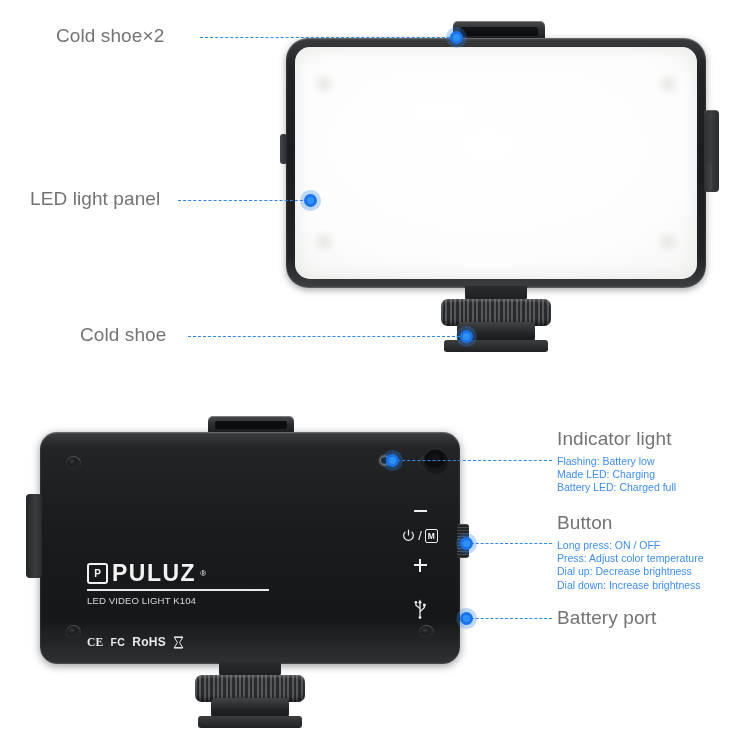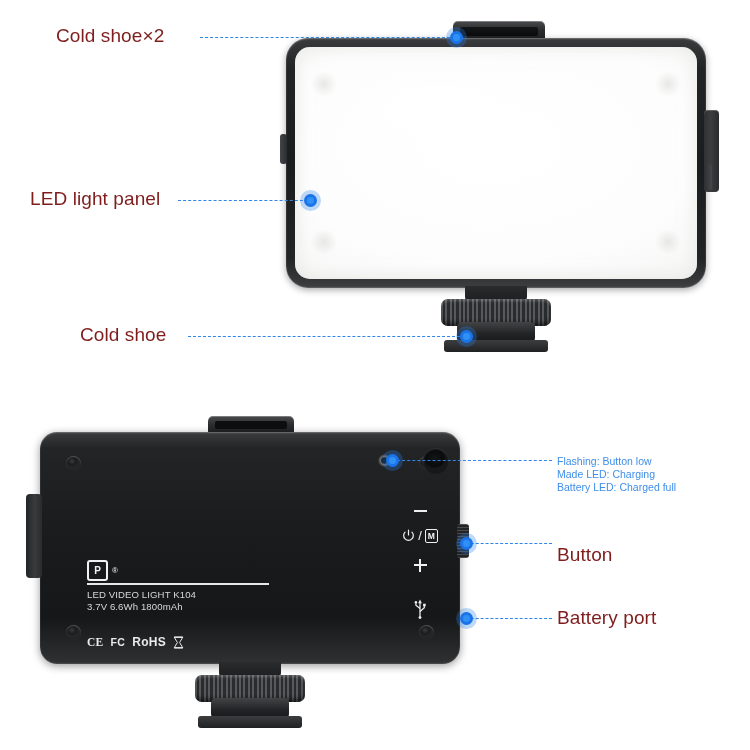--- a/index.html
+++ b/index.html
@@ -14,21 +14,21 @@
     overflow: hidden;
     font-family: "Liberation Sans", sans-serif;
     -webkit-font-smoothing: antialiased;
   }
 
   .stage { position: absolute; inset: 0; }
 
   
   .callout-title {
     position: absolute;
-    color: #7f1d1d;
+    color: #737373;
     font-size: 19px;
     font-weight: 400;
     white-space: nowrap;
     letter-spacing: 0.1px;
   }
   .callout-sub {
     position: absolute;
     color: #3f8ee8;
     font-size: 10.5px;
     line-height: 13.2px;
@@ -297,25 +297,25 @@
 
     <div class="indicator-hole" style="left:338px; top:22px;"></div>
     <div class="corner-socket" style="left:383px; top:16px;"></div>
 
     <div class="back-left-tab"></div>
     <div class="back-dial"></div>
 
     <div class="brand">
       <div class="brand-logo">
         <span class="brand-mark">P</span>
+        <span>PULUZ</span>
         <span class="brand-reg">®</span>
       </div>
       <div class="brand-rule"></div>
       <div class="spec-line">LED VIDEO LIGHT K104</div>
-      <div class="spec-line">3.7V 6.6Wh 1800mAh</div>
     </div>
 
     <div class="certs">
       <span class="cert-ce">CE</span>
       <span class="cert-fc">FC</span>
       <span class="cert-rohs">RoHS</span>
       <svg class="wee-icon" viewBox="0 0 11 13">
         <path d="M1.2 1.2 H9.8 L6.6 6.5 L9.8 11.8 H1.2 L4.4 6.5 Z" fill="none" stroke="#eaeaea" stroke-width="1"></path>
         <line x1="1.2" y1="1.2" x2="9.8" y2="1.2" stroke="#eaeaea" stroke-width="1.3"></line>
         <line x1="1.2" y1="11.8" x2="9.8" y2="11.8" stroke="#eaeaea" stroke-width="1.3"></line>
@@ -357,29 +357,36 @@
   <div class="dot" style="left:450px; top:31px;"></div>
 
   <div class="callout-title" style="left:30px; top:188px;">LED light panel</div>
   <div class="leader" style="left:178px; top:200px; width:130px;"></div>
   <div class="dot" style="left:304px; top:194px;"></div>
 
   <div class="callout-title" style="left:80px; top:324px;">Cold shoe</div>
   <div class="leader" style="left:188px; top:336px; width:277px;"></div>
   <div class="dot" style="left:460px; top:330px;"></div>
 
+  <div class="callout-title" style="left:557px; top:428px;">Indicator light</div>
   <div class="callout-sub" style="left:557px; top:455px;">
-    <div>Flashing: Button low</div>
+    <div>Flashing: Battery low</div>
     <div>Made LED: Charging</div>
     <div>Battery LED: Charged full</div>
   </div>
   <div class="leader" style="left:392px; top:460px; width:160px;"></div>
   <div class="dot" style="left:386px; top:454px;"></div>
 
-  <div class="callout-title" style="left:557px; top:512px;margin-top:32px;">Button</div>
+  <div class="callout-title" style="left:557px; top:512px;">Button</div>
+  <div class="callout-sub" style="left:557px; top:539px;">
+    <div>Long press: ON / OFF</div>
+    <div>Press: Adjust color temperature</div>
+    <div>Dial up: Decrease brightness</div>
+    <div>Dial down: Increase brightness</div>
+  </div>
   <div class="leader" style="left:466px; top:543px; width:86px;"></div>
   <div class="dot" style="left:460px; top:537px;"></div>
 
   <div class="callout-title" style="left:557px; top:607px;">Battery port</div>
   <div class="leader" style="left:466px; top:618px; width:86px;"></div>
   <div class="dot" style="left:460px; top:612px;"></div>
 
 </div>
 
 </body></html>

